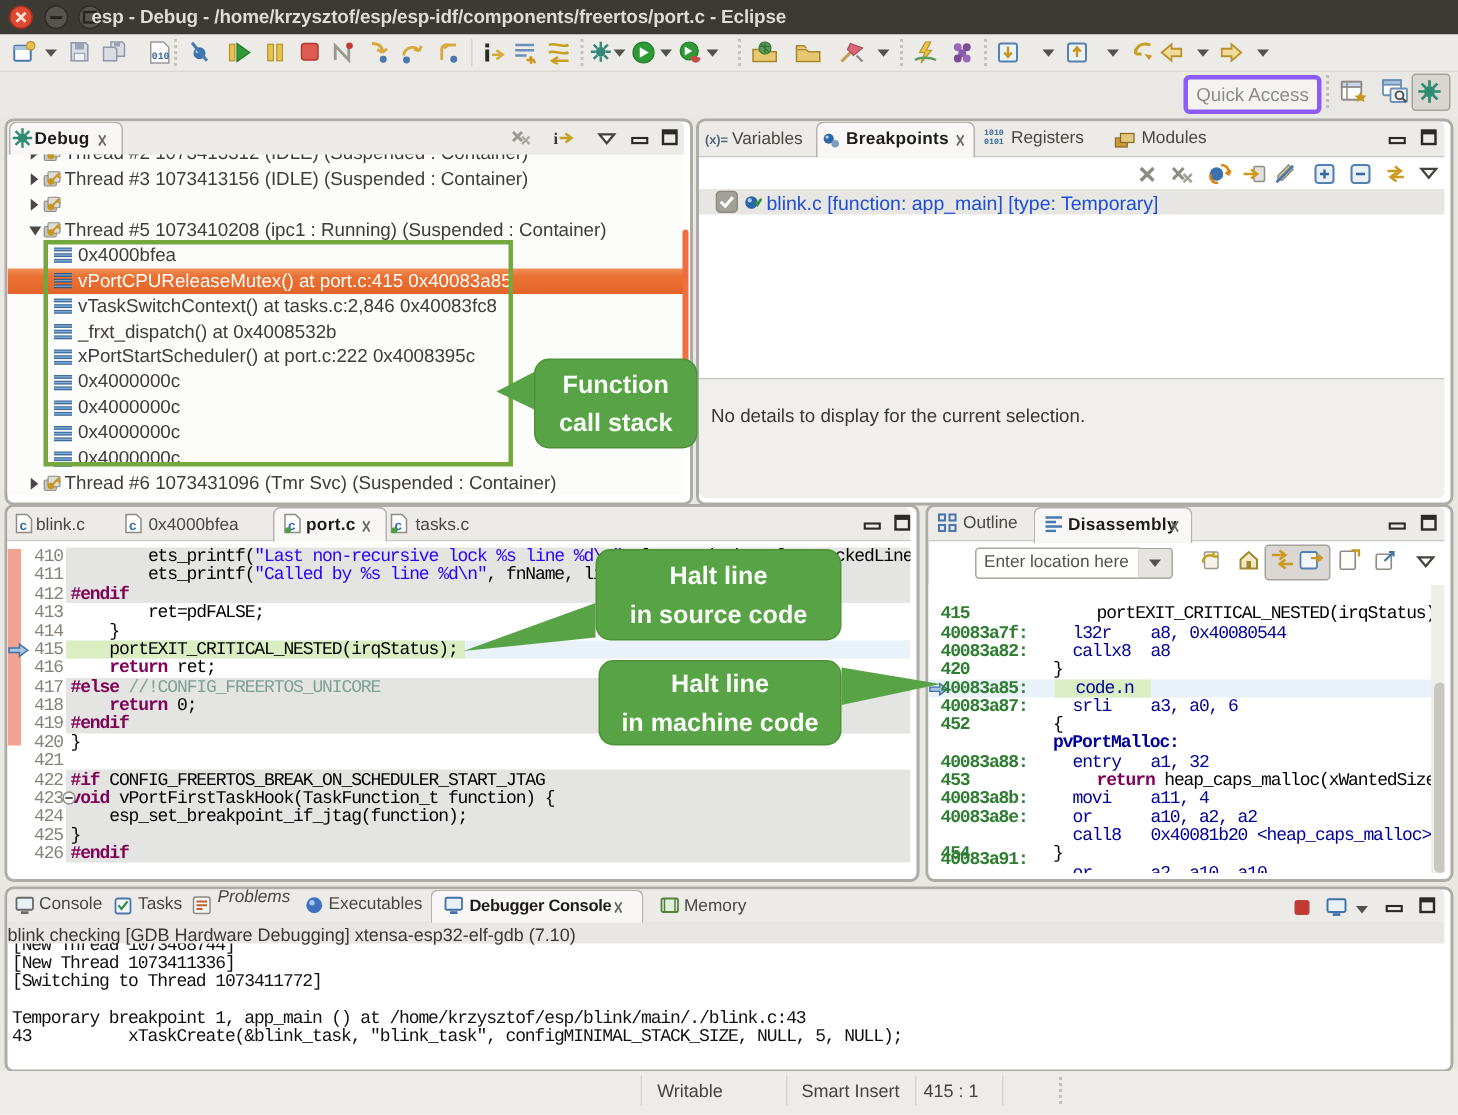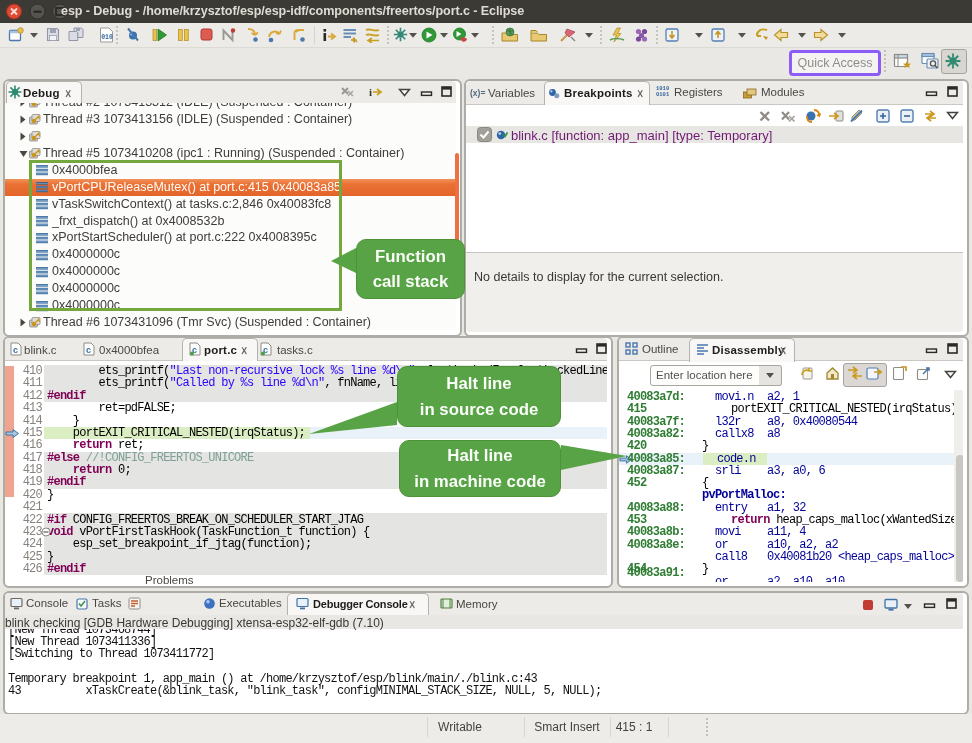--- a/index.html
+++ b/index.html
@@ -541,21 +541,21 @@
     <div class="abs" style="left:466px;top:126px;width:497px;height:17px;background:#E7E6E2;"></div>
     <svg class="abs" style="left:477px;top:127px;" width="15" height="15" viewBox="0 0 15 15">
         <rect x="0.5" y="0.5" width="14" height="14" rx="3" fill="#A3A09A" stroke="#8A8781" stroke-width="1"></rect>
         <path d="M3.5 7.5 L6.5 10.5 L11.5 4.5" stroke="#FFFFFF" stroke-width="2" fill="none"></path>
       </svg>
     <svg class="abs" style="left:496px;top:129px;" width="12" height="12" viewBox="0 0 12 12">
         <circle cx="5" cy="6" r="4.2" fill="#2C66A8"></circle>
         <circle cx="3.8" cy="4.6" r="1.4" fill="#B8D2EC"></circle>
         <path d="M7.5 5.5 L9 7.5 L11.5 3.5" stroke="#2F8F3C" stroke-width="1.7" fill="none"></path>
       </svg>
-    <div class="abs" style="left:511px;top:128px;font-size:13px;color:#701a75;">blink.c [function: app_main] [type: Temporary]</div>
+    <div class="abs" style="left:511px;top:128px;font-size:13px;color:#1d4ed8;">blink.c [function: app_main] [type: Temporary]</div>
 
     <div class="abs" style="left:466px;top:252px;width:497px;height:79px;background:#F1EFEB;border-top:1px solid #C6C4BF;border-radius:0 0 4px 4px;"></div>
     <div class="abs" style="left:474px;top:270px;font-size:12.5px;color:#3A3733;">No details to display for the current selection.</div>
   </div>
 
   <div class="panel" style="left:3px;top:336px;width:606px;height:248px;"></div>
   <div id="editor">
     <div class="abs" style="left:5px;top:338px;width:602px;height:22px;background:#ECEBE7;border-bottom:1px solid #C9C7C2;border-radius:4px 4px 0 0;"></div>
     <svg class="abs" style="left:10px;top:342px;" width="12" height="14" viewBox="0 0 12 14">
         <path d="M1 1 H8 L11 4 V13 H1 Z" fill="#FDFDFC" stroke="#8F8C88" stroke-width="1"></path>
@@ -702,21 +702,20 @@
         <path d="M1.5 1.5 H11.5 L6.5 7.5 Z" fill="#FBFAF8" stroke="#44423E" stroke-width="1.5"></path>
       </svg>
 
     <div class="abs mono" style="left:619px;top:390px;width:344px;height:192px;overflow:hidden;background:#FFFFFF;line-height:12.3px;">
       <div class="abs" style="left:0;top:62.5px;width:336px;height:12.3px;background:#E9F1F9;"></div>
       <div class="abs" style="left:84px;top:62.5px;width:64px;height:12.3px;background:#DBEDC3;"></div>
       <svg class="abs" style="left:0px;top:63.5px;" width="14" height="11" viewBox="0 0 15 11">
           <path d="M1 4 H8 V1.5 L13.5 5.5 L8 9.5 V7 H1 Z" fill="#A8C6E0" stroke="#3E72A8" stroke-width="1"></path>
         </svg>
       <div id="disrows">
-        <div class="abs" style="top:1px;"><span class="abs addr" style="left:8px;">40083a7d:</span><span class="abs navy" style="left:96px;">movi.n</span><span class="abs navy" style="left:148px;">a2, 1</span></div>
         <div class="abs" style="top:13.3px;"><span class="abs addr" style="left:8px;">415</span><span class="abs" style="left:112px;">portEXIT_CRITICAL_NESTED(irqStatus);</span></div>
         <div class="abs" style="top:25.6px;"><span class="abs addr" style="left:8px;">40083a7f:</span><span class="abs navy" style="left:96px;">l32r</span><span class="abs navy" style="left:148px;">a8, 0x40080544</span></div>
         <div class="abs" style="top:37.9px;"><span class="abs addr" style="left:8px;">40083a82:</span><span class="abs navy" style="left:96px;">callx8</span><span class="abs navy" style="left:148px;">a8</span></div>
         <div class="abs" style="top:50.2px;"><span class="abs addr" style="left:8px;">420</span><span class="abs" style="left:83px;">}</span></div>
         <div class="abs" style="top:62.5px;"><span class="abs addr" style="left:8px;">40083a85:</span><span class="abs navy" style="left:98px;">code.n</span></div>
         <div class="abs" style="top:74.8px;"><span class="abs addr" style="left:8px;">40083a87:</span><span class="abs navy" style="left:96px;">srli</span><span class="abs navy" style="left:148px;">a3, a0, 6</span></div>
         <div class="abs" style="top:87.1px;"><span class="abs addr" style="left:8px;">452</span><span class="abs" style="left:83px;">{</span></div>
         <div class="abs" style="top:99.4px;"><span class="abs navy" style="left:83px;font-weight:bold;">pvPortMalloc:</span></div>
         <div class="abs" style="top:111.7px;padding-left:25px;"><span class="abs addr" style="left:8px;">40083a88:</span><span class="abs navy" style="left:96px;">entry</span><span class="abs navy" style="left:148px;">a1, 32</span></div>
         <div class="abs" style="top:124px;"><span class="abs addr" style="left:8px;">453</span><span class="abs" style="left:112px;"><span class="kw">return</span> heap_caps_malloc(xWantedSize</span></div>
@@ -741,21 +740,21 @@
     <div class="abs tabtxt" style="left:26px;top:597px;">Console</div>
     <svg class="abs" style="left:76px;top:597px;" width="12" height="13" viewBox="0 0 12 13">
         <rect x="1" y="2" width="10" height="10" rx="1.5" fill="#F4F8FC" stroke="#4A77AE" stroke-width="1.2"></rect>
         <path d="M3 6.5 L5 9 L9 4" stroke="#3E8F46" stroke-width="1.5" fill="none"></path>
       </svg>
     <div class="abs tabtxt" style="left:92px;top:597px;">Tasks</div>
     <svg class="abs" style="left:128px;top:597px;" width="13" height="13" viewBox="0 0 13 13">
         <rect x="1" y="1" width="11" height="11" rx="1.5" fill="#F6F4F0" stroke="#8F8C88" stroke-width="1"></rect>
         <path d="M3 4 H10 M3 6.5 H10 M3 9 H7" stroke="#C06030" stroke-width="1.3"></path>
       </svg>
-    <div class="abs tabtxt" style="left:145px;top:574px;">Problems</div>
+    <div class="abs tabtxt" style="left:145px;top:592px;font-style:italic;">Problems</div>
     <svg class="abs" style="left:203px;top:597px;" width="13" height="13" viewBox="0 0 13 13">
         <circle cx="6.5" cy="6.5" r="5.3" fill="#3E72C0"></circle>
         <circle cx="5" cy="4.8" r="1.8" fill="#A9C6EE"></circle>
       </svg>
     <div class="abs tabtxt" style="left:219px;top:597px;">Executables</div>
     <div class="abs" style="left:287px;top:593px;width:140px;height:23px;background:#F8F7F5;border:1px solid #B5B3AE;border-bottom:none;border-radius:5px 5px 0 0;"></div>
     <svg class="abs" style="left:296px;top:597px;" width="13" height="13" viewBox="0 0 13 13">
         <rect x="1" y="1.5" width="11" height="8" rx="1" fill="#E8F0F8" stroke="#3E72A8" stroke-width="1.2"></rect>
         <rect x="4" y="10.5" width="5" height="1.8" fill="#3E72A8"></rect>
       </svg>

